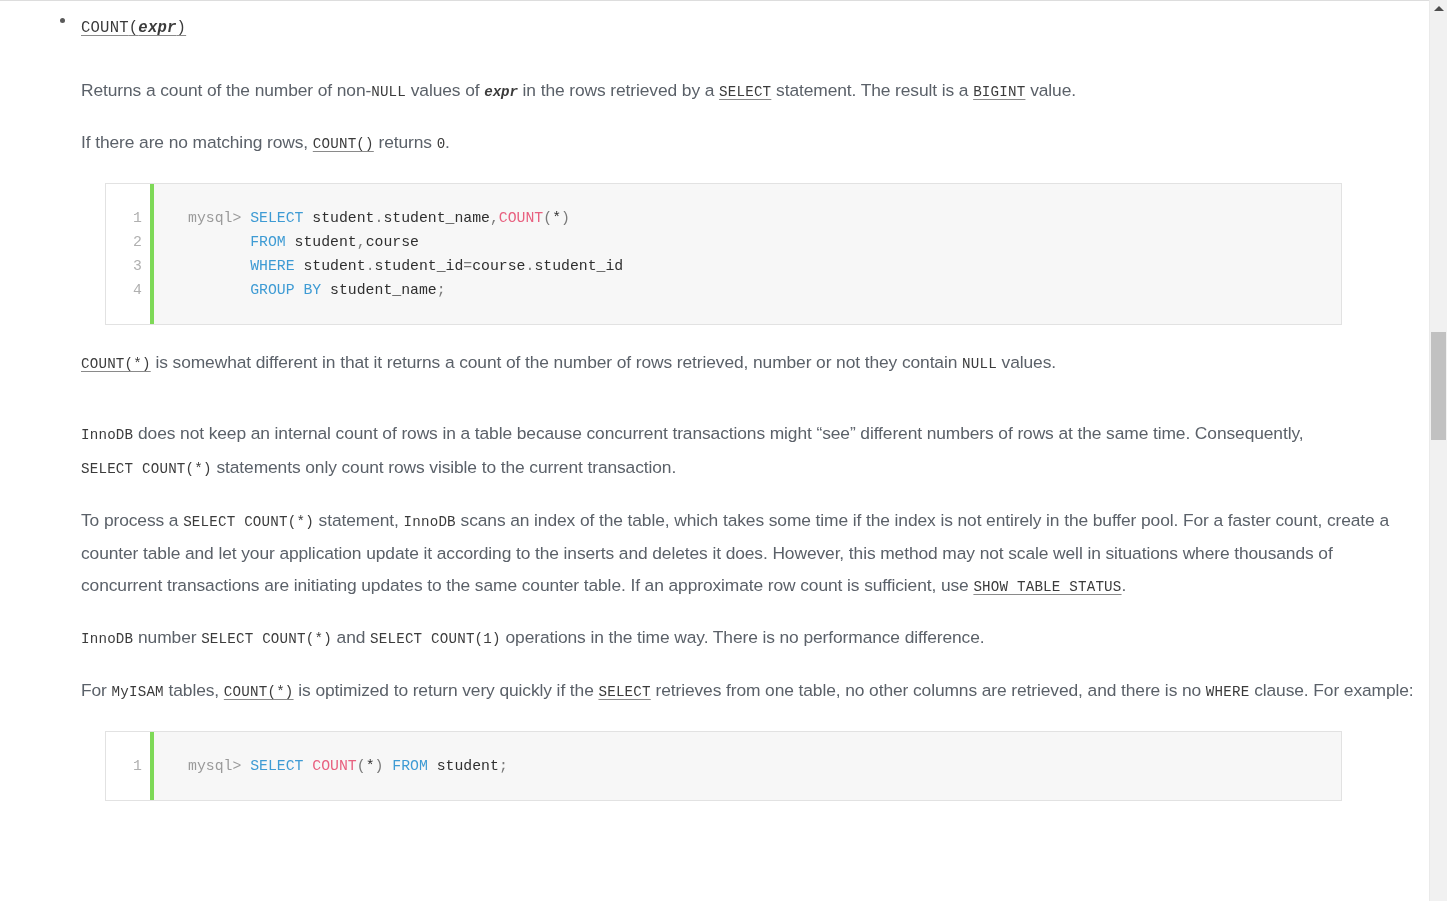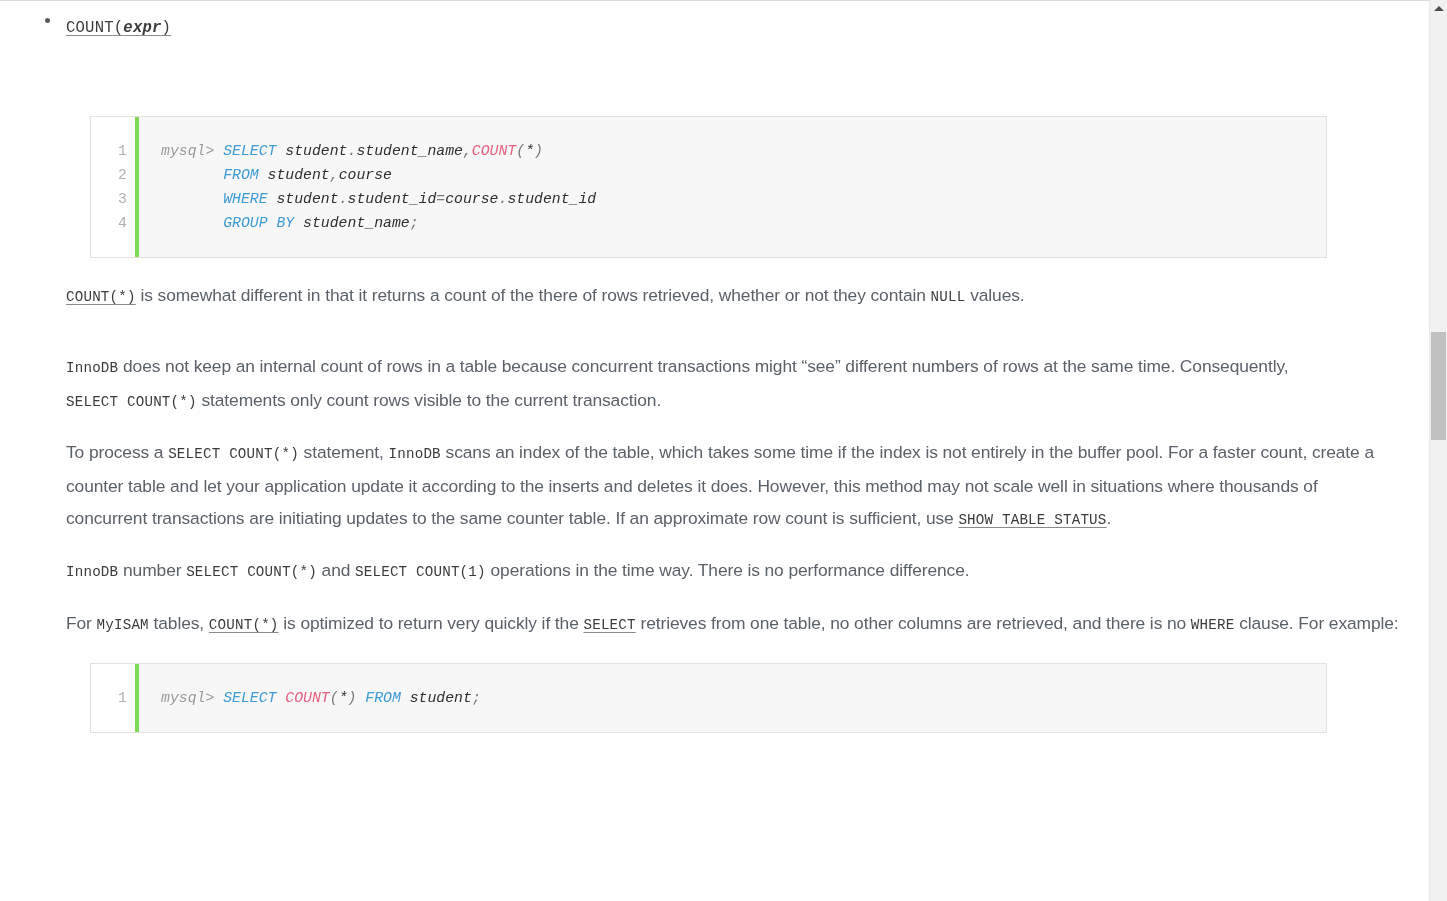--- a/index.html
+++ b/index.html
@@ -27,21 +27,21 @@
     top: 0;
     left: 0;
     width: 1430px;
     height: 1px;
     background: #dddddd;
   }
 
   .doc {
     position: absolute;
     top: 0;
-    left: 0;
+    left: 15px;
     width: 1400px;
     padding-top: 5px;
   }
 
   
   .list-block {
     position: relative;
     padding-left: 66px;
   }
   .bullet {
@@ -129,27 +129,26 @@
   }
   .gutter .ln {
     display: block;
     font-family: "Liberation Mono", "DejaVu Sans Mono", monospace;
     font-size: 14.8px;
     line-height: 24px;
     color: #b0b0b0;
   }
   .codearea {
     flex: 1 1 auto;
-    padding: 22px 0 22px 22px;
+    padding: 22px 0 22px 34px;
     font-family: "Liberation Mono", "DejaVu Sans Mono", monospace;
     font-size: 14.8px;
     line-height: 24px;
     white-space: pre;
     color: #2f2f2f;
-    font-style: italic;
   }
   .codearea .line { display: block; }
   .tok-prompt { color: #9a9a9a; }
   .tok-kw     { color: #3e9bd4; }
   .tok-fn     { color: #e8607f; }
   .tok-pun    { color: #7a7a7a; }
   .tok-id     { color: #2f2f2f; }
 
   
   .scrollbar {
@@ -197,40 +196,46 @@
 
   <div class="doc">
 
     <div class="list-block">
       <span class="bullet"></span>
       <p class="para sig"><a class="clink">COUNT</a><a class="clink">(</a><a class="clink"><span class="cem">expr</span></a><a class="clink">)</a></p>
     </div>
 
     <div class="gap-a"></div>
 
-
-    <div class="gap-b"></div>
-
+    <div class="list-block">
+      <p class="para"><span>Returns a count of the number of non-</span><span class="c">NULL</span><span> values of </span><span class="cem">expr</span><span> in the rows retrieved by a </span><a class="clink">SELECT</a><span> statement. The result is a </span><a class="clink">BIGINT</a><span> value.</span></p>
+    </div>
+
+    <div class="gap-b"></div>
+
+    <div class="list-block">
+      <p class="para"><span>If there are no matching rows, </span><a class="clink">COUNT()</a><span> returns </span><span class="lit">0</span><span>.</span></p>
+    </div>
 
     <div class="gap-c"></div>
 
     <div class="codeblock">
       <div class="gutter">
           <span class="ln">1</span>
           <span class="ln">2</span>
           <span class="ln">3</span>
           <span class="ln">4</span>
         </div>
       <div class="codearea"><span class="line"><span class="tok-prompt">mysql&gt; </span><span class="tok-kw">SELECT</span><span class="tok-id"> student</span><span class="tok-pun">.</span><span class="tok-id">student_name</span><span class="tok-pun">,</span><span class="tok-fn">COUNT</span><span class="tok-pun">(</span><span class="tok-id">*</span><span class="tok-pun">)</span></span><span class="line"><span class="tok-prompt">       </span><span class="tok-kw">FROM</span><span class="tok-id"> student</span><span class="tok-pun">,</span><span class="tok-id">course</span></span><span class="line"><span class="tok-prompt">       </span><span class="tok-kw">WHERE</span><span class="tok-id"> student</span><span class="tok-pun">.</span><span class="tok-id">student_id</span><span class="tok-pun">=</span><span class="tok-id">course</span><span class="tok-pun">.</span><span class="tok-id">student_id</span></span><span class="line"><span class="tok-prompt">       </span><span class="tok-kw">GROUP BY</span><span class="tok-id"> student_name</span><span class="tok-pun">;</span></span></div>
     </div>
 
     <div class="gap-c"></div>
 
     <div class="list-block">
-      <p class="para"><a class="clink">COUNT(*)</a><span> is somewhat different in that it returns a count of the there of rows retrieved, whether or not they contain </span><span class="c">NULL</span><span> values.</span></p>
+      <p class="para"><a class="clink">COUNT(*)</a><span> is somewhat different in that it returns a count of the number of rows retrieved, number or not they contain </span><span class="c">NULL</span><span> values.</span></p>
     </div>
 
     <div class="gap-b"></div>
 
 
     <div class="gap-b"></div>
 
     <div class="list-block">
       <p class="para"><span class="c">InnoDB</span><span> does not keep an internal count of rows in a table because concurrent transactions might “see” different numbers of rows at the same time. Consequently, </span><span class="c">SELECT COUNT(*)</span><span> statements only count rows visible to the current transaction.</span></p>
     </div>

